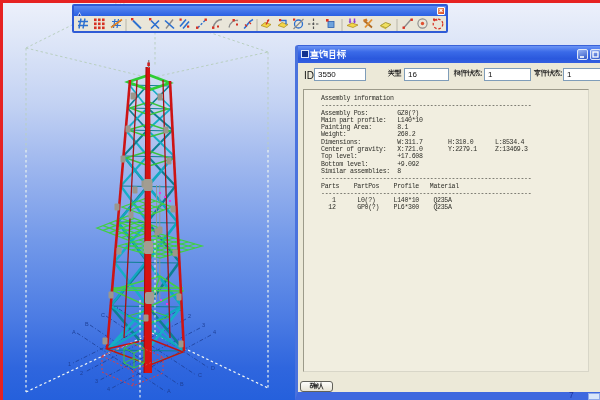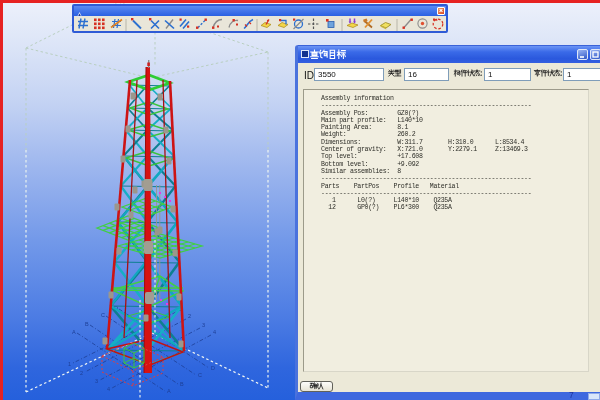--- a/index.html
+++ b/index.html
@@ -334,21 +334,21 @@
           <path d="M2 7h4" stroke="#fff" stroke-width="1.6"></path>
         </svg>
       </div>
     <div class="wbtn" style="right:21px">
         <svg width="9" height="9" style="display:block">
           <rect x="2" y="2" width="5" height="5" fill="none" stroke="#fff" stroke-width="1.3"></rect>
         </svg>
       </div>
   </div>
   <span class="lab" style="left:6px;top:23.5px">ID</span>
-  <div class="inp" style="left:16px;top:22px;width:70px">3550</div>
+  <div class="inp" style="left:16px;top:22px;width:52px">3550</div>
   <div class="inp" style="left:106px;top:22px;width:45px">16</div>
   <div class="inp" style="left:186px;top:22px;width:47px">1</div>
   <div class="inp" style="left:265px;top:22px;width:57px">1</div>
   <div id="txtarea">
       <pre>Assembly information
 ----------------------------------------------------------
 Assembly Pos:        GZ0(?)
 Main part profile:   L140*10
 Painting Area:       8.1
 Weight:              260.2

